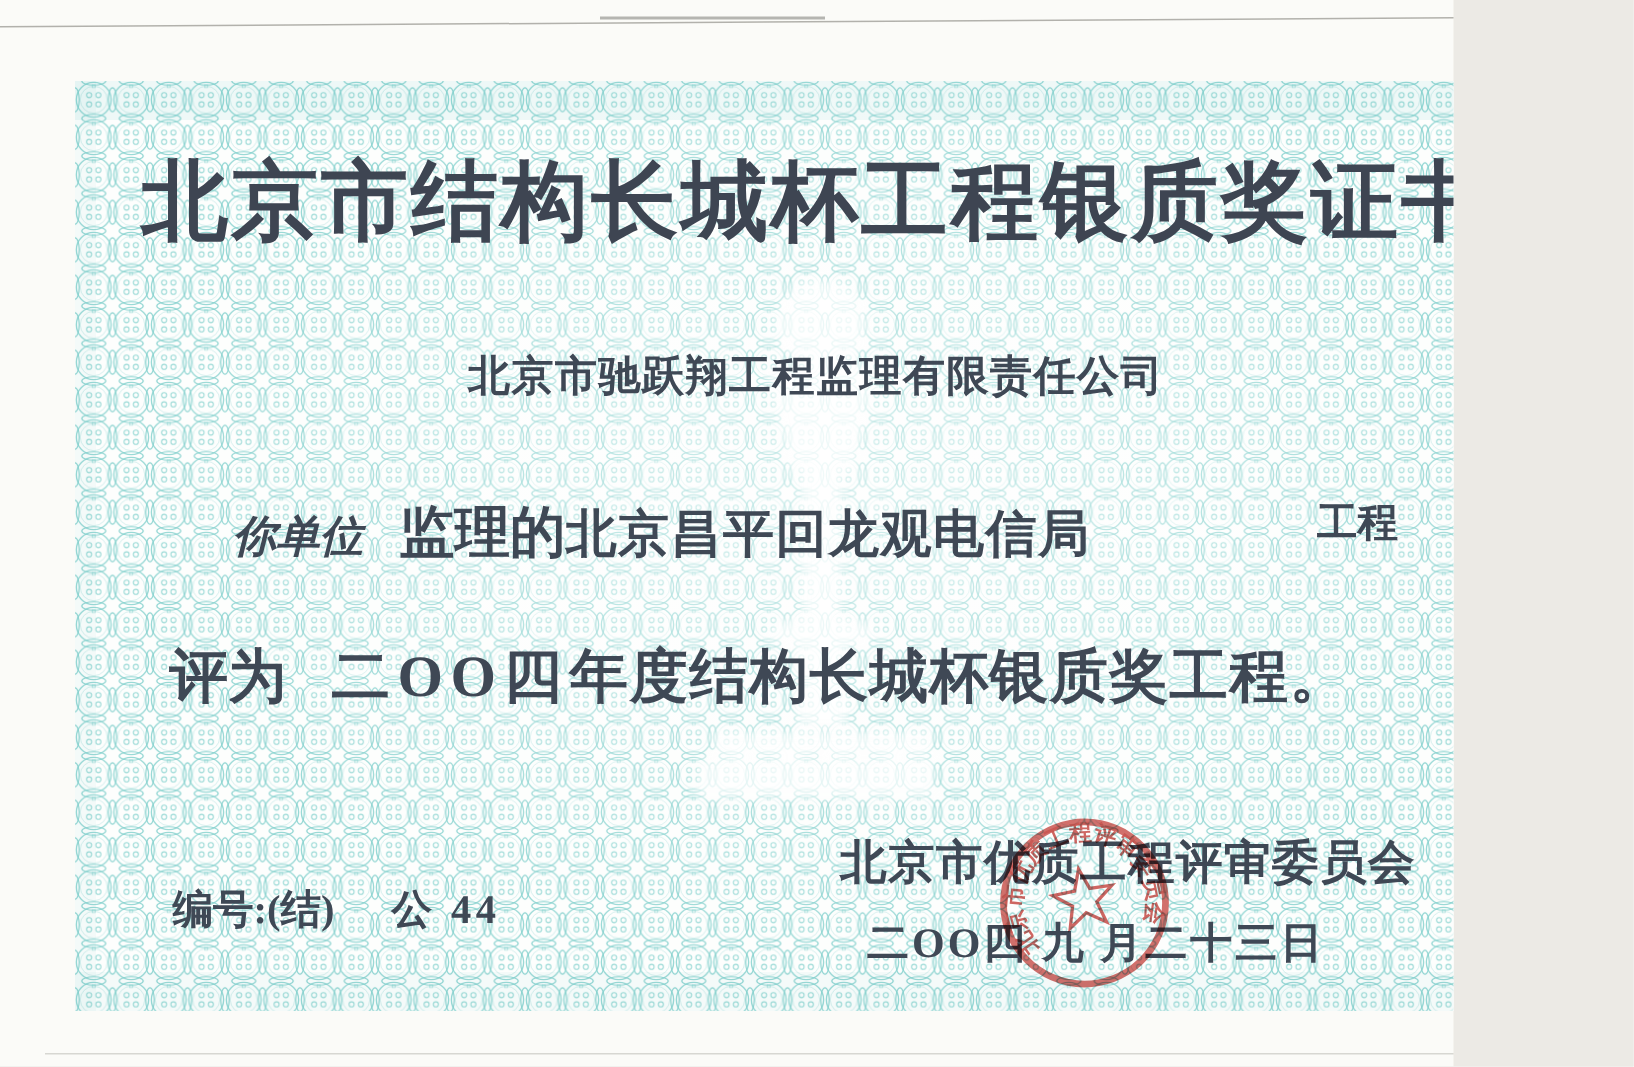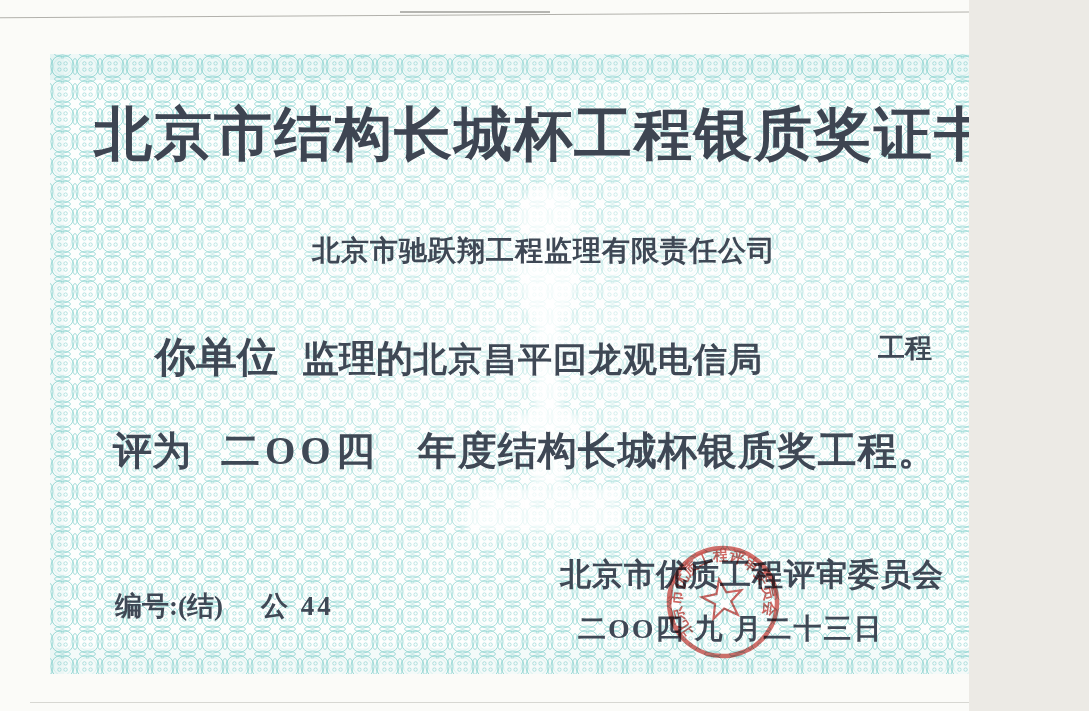--- a/index.html
+++ b/index.html
@@ -19,27 +19,27 @@
   .center-fade{
     position:absolute;left:0;top:0;width:988px;height:620px;
     background:radial-gradient(ellipse at 52% 45%, rgba(255,255,255,0.55) 0%, rgba(255,255,255,0.25) 38%, rgba(255,255,255,0) 65%);
     pointer-events:none;
   }
   .watermark-svg{position:absolute;left:370px;top:118px;width:260px;height:408px;opacity:.85;}
   .txt{position:absolute;white-space:nowrap;font-weight:bold;}
   .title{left:0;right:0;top:42px;text-align:center;font-size:58px;letter-spacing:2px;color:#3e4552;margin:0;font-weight:bold;}
   .company{left:0;right:0;top:178px;text-align:center;font-size:28px;letter-spacing:1px;}
   .recipient{left:0;top:276px;width:988px;display:flex;align-items:baseline;font-size:37px;padding-left:105px;box-sizing:border-box;}
-  .recipient .rp{font-size:41px;}
+  .recipient .rp{font-size:29px;font-style:italic;}
   .recipient .role{margin-left:24px;}
   .recipient .project{font-size:34px;letter-spacing:1px;}
   .recipient-suffix{left:828px;top:276px;font-size:27px;}
   .award{left:0;top:370px;width:988px;display:flex;align-items:baseline;font-size:39px;padding-left:63px;box-sizing:border-box;}
   .award .year{margin-left:30px;letter-spacing:5px;}
-  .award .atext{margin-left:38px;letter-spacing:1px;}
+  .award .atext{letter-spacing:1px;}
   .serial{left:65px;top:534px;display:flex;font-size:27px;}
   .serial .num{margin-left:38px;letter-spacing:3px;}
   .issuer{left:510px;top:500px;font-size:31px;letter-spacing:1px;}
   .date{left:528px;top:556px;font-size:28px;letter-spacing:2px;}
   .seal-svg{position:absolute;left:603px;top:478px;width:140px;height:140px;mix-blend-mode:multiply;opacity:.9;}
   
   .edge-top{position:absolute;left:-6px;top:14px;width:1101px;border-top:1.5px solid rgba(118,116,110,.55);transform:rotate(-0.35deg);}
   .edge-top2{position:absolute;left:400px;top:11px;width:150px;border-top:2px solid rgba(95,95,92,.45);}
   .edge-right{position:absolute;left:1081px;top:60px;height:600px;border-left:1px solid rgba(160,158,150,.45);}
   .edge-bottom{position:absolute;left:30px;top:702px;width:1030px;border-top:1px solid rgba(150,148,140,.35);}

